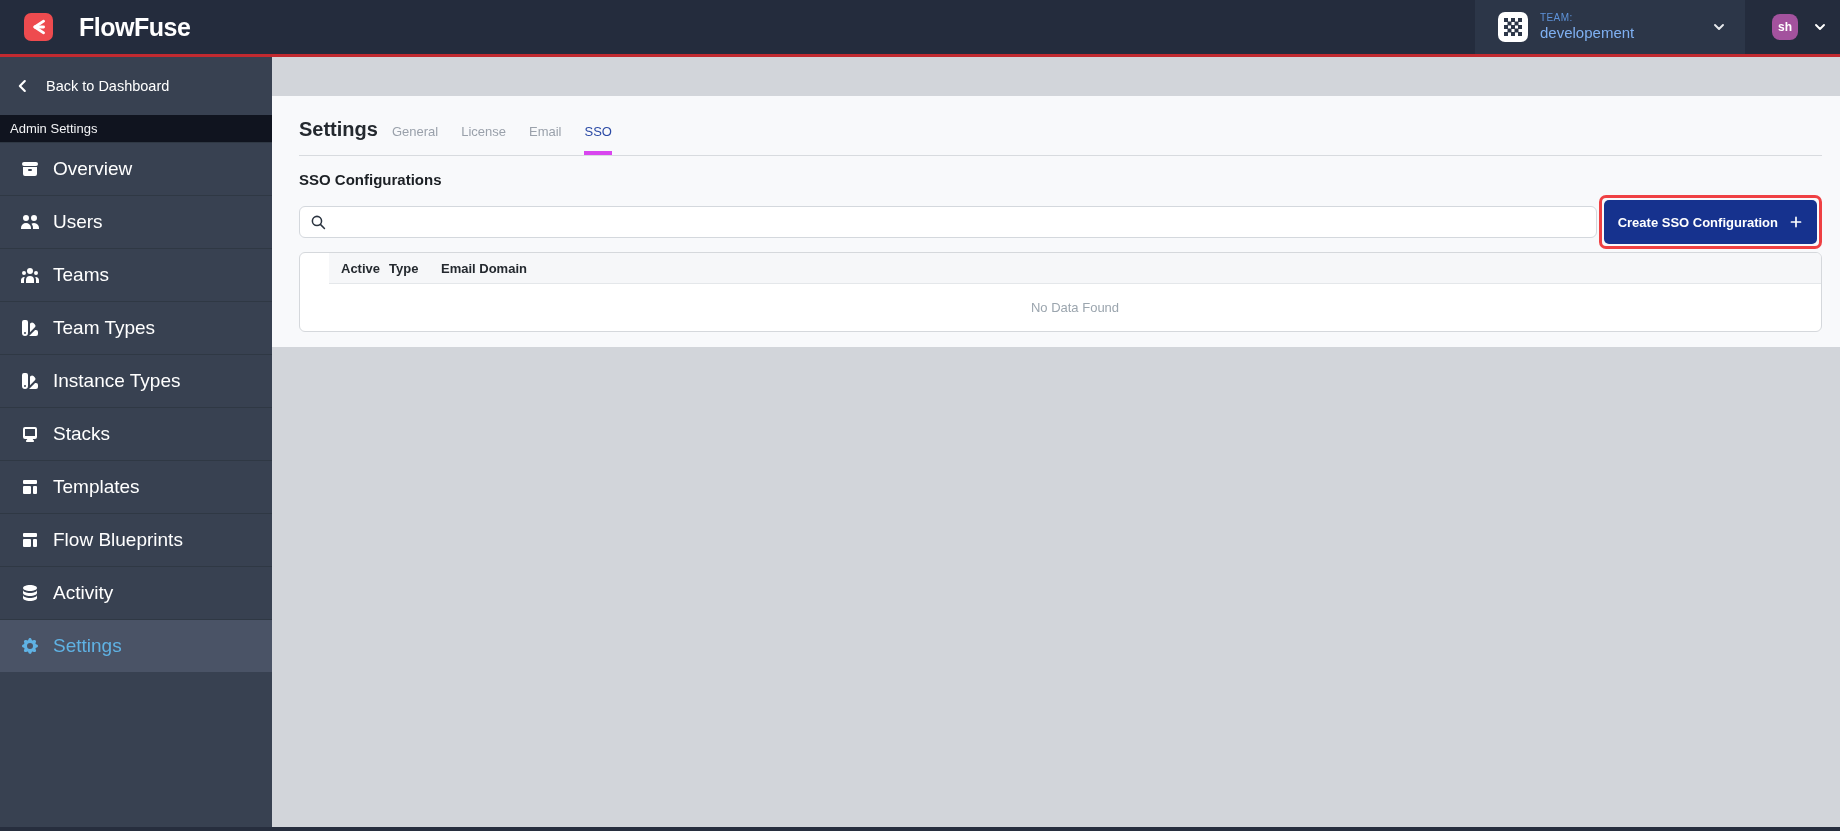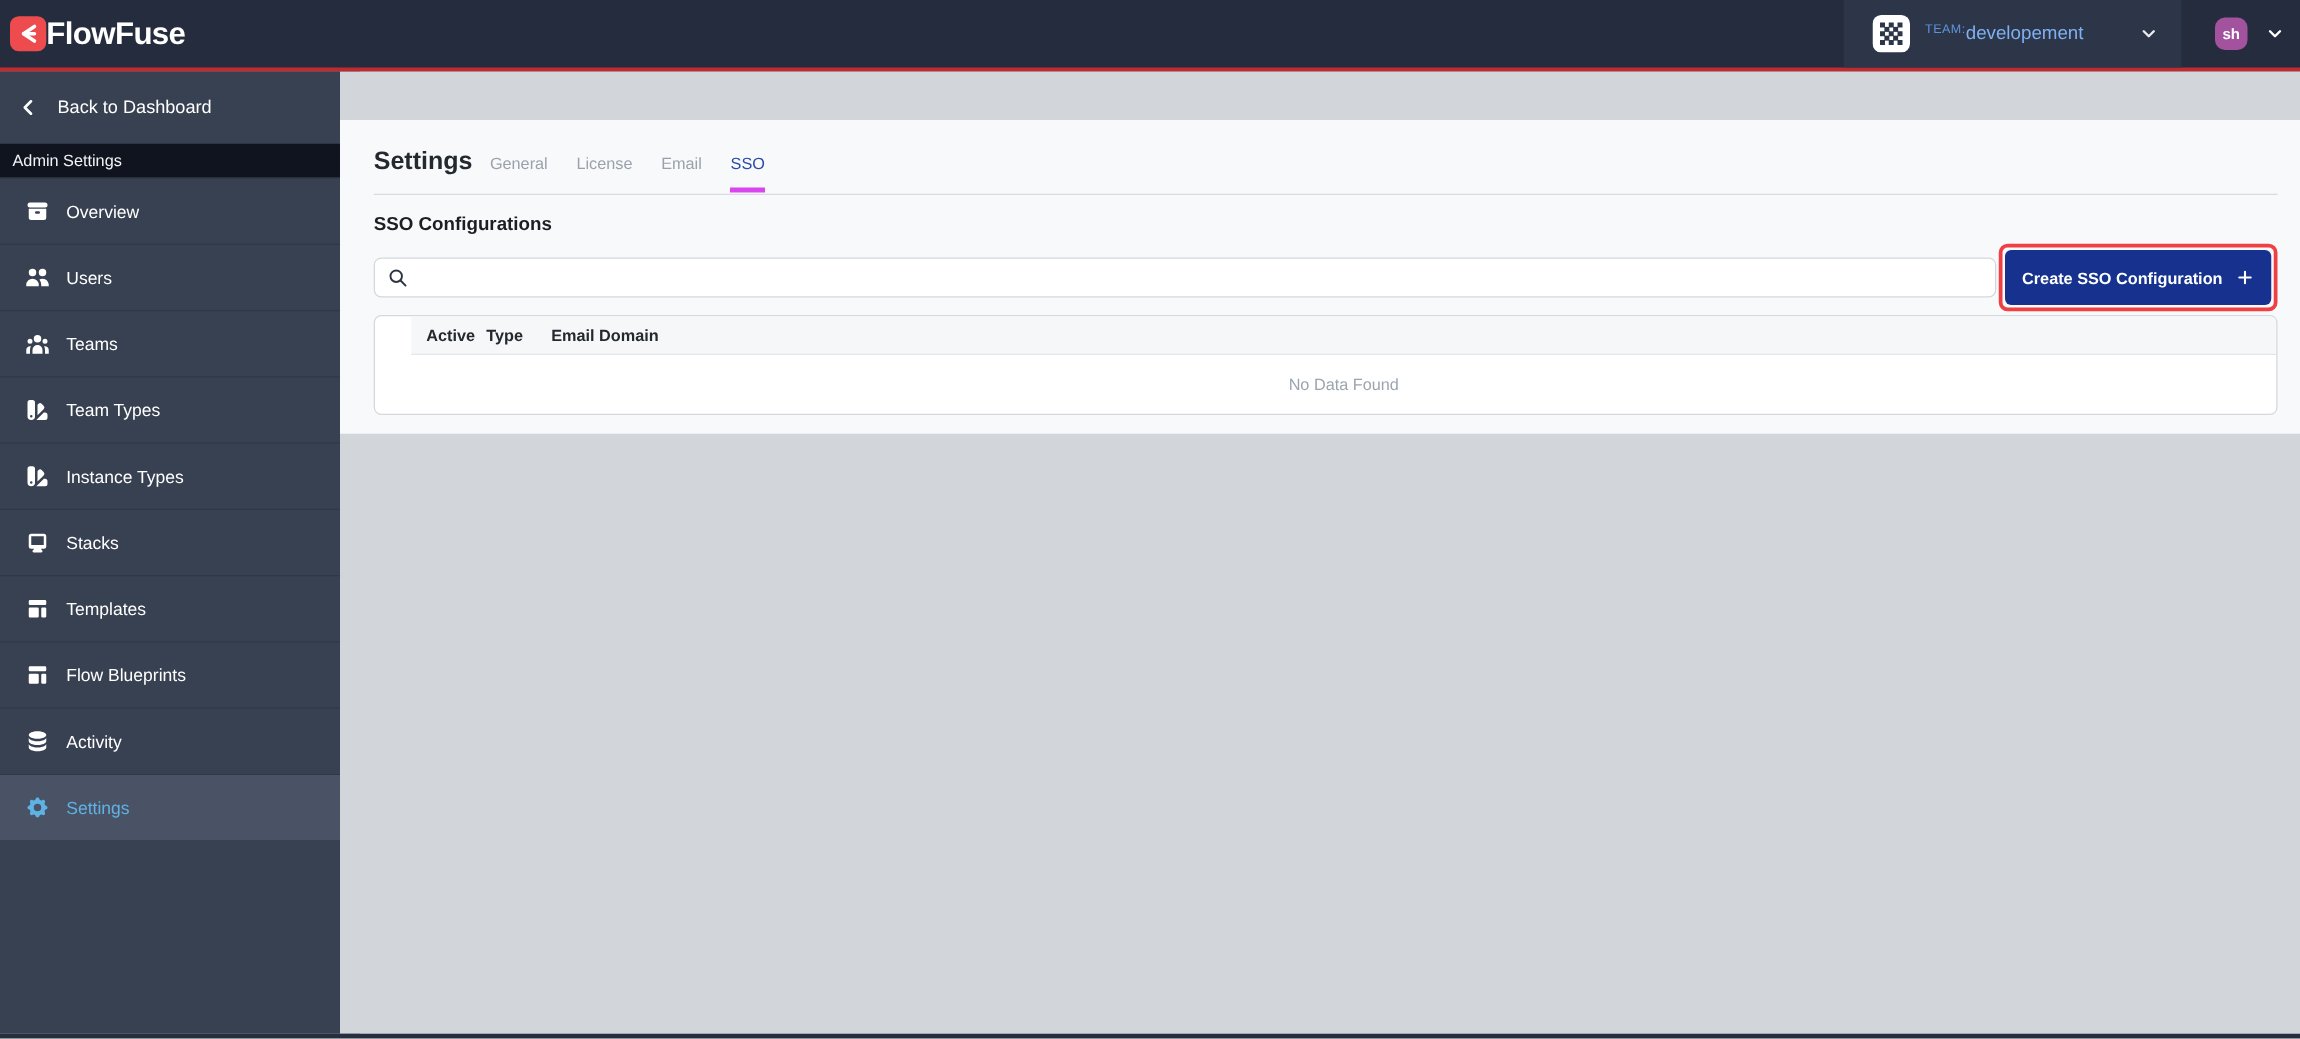--- a/index.html
+++ b/index.html
@@ -3,49 +3,49 @@
 <meta charset="utf-8">
 <style>
   * { box-sizing: border-box; }
   html,body { margin:0; padding:0; }
   body { font-family:"Liberation Sans", sans-serif; }
   .screen { position:relative; width:1840px; height:831px; overflow:hidden; background:#d2d5da; }
 
   
   .header { position:absolute; top:0; left:0; right:0; height:57px; background:#242c3d;
             border-bottom:3px solid #c22a30; display:flex; align-items:center; z-index:5; }
-  .brand { display:flex; align-items:center; gap:0; padding-left:8px; cursor:pointer; }
+  .brand { display:flex; align-items:center; gap:26px; padding-left:24px; cursor:pointer; }
   .logo-sq { width:29px; height:28px; border-radius:7px; background:#ee4b4f;
              display:flex; align-items:center; justify-content:center; }
   .brand-name { color:#ffffff; font-size:25px; font-weight:bold; letter-spacing:-0.5px; }
   .team-box { position:absolute; left:1475px; top:0; width:270px; height:54px; background:#2c3648;
               display:flex; align-items:center; cursor:pointer; }
   .identicon { margin-left:23px; width:30px; height:30px; flex:0 0 auto; }
-  .team-text { margin-left:12px; display:flex; flex-direction:row; line-height:1.2; }
+  .team-text { margin-left:12px; display:flex; flex-direction:column; line-height:1.2; }
   .team-label { font-size:10px; color:#5e93da; letter-spacing:0.4px; }
   .team-name { font-size:15px; color:#7fb0f2; }
   .team-chev { position:absolute; right:18px; top:19px; color:#e8eaee; width:16px; height:16px; }
   .avatar { position:absolute; left:1772px; top:14px; width:26px; height:26px; border-radius:8px;
             background:#a3529e; color:#fff; font-size:12px; font-weight:bold;
             display:flex; align-items:center; justify-content:center; cursor:pointer; }
   .user-chev { position:absolute; left:1812px; top:19px; color:#ffffff; width:16px; height:16px; cursor:pointer; }
 
   
   .sidebar { position:absolute; left:0; top:57px; width:288px; bottom:4px; background:#384151; color:#fff; }
   .back-row { height:58px; display:flex; align-items:center; padding-left:14px; cursor:pointer; }
   .back-chev { width:18px; height:18px; color:#fff; }
   .back-label { margin-left:14px; font-size:14.5px; }
   .section-band { height:27px; background:#10141f; display:flex; align-items:center;
                   padding-left:10px; font-size:13px; color:#f2f3f5; }
   .nav-item { height:53px; display:flex; align-items:center; padding-left:20px;
               border-top:1px solid #2f3844; cursor:pointer; color:#ffffff; }
   .nav-item.active { background:#4a5366; color:#5fb2e4; }
   .nav-icon { width:20px; height:20px; flex:0 0 auto; }
   .nav-icon svg { width:20px; height:20px; display:block; }
-  .nav-label { margin-left:13px; font-size:14px; }
+  .nav-label { margin-left:13px; font-size:19px; }
 
   
   .content { position:absolute; left:272px; top:57px; right:0; bottom:4px; background:#d2d5da; }
   .panel { position:absolute; top:39px; left:0; right:0; height:251px; background:#f8f9fb; }
   .inner { position:absolute; left:27px; right:18px; top:0; }
 
   .title-row { display:flex; align-items:baseline; border-bottom:1px solid #d8dbdf; padding-top:22px; }
   .page-title { margin:0 14px 0 0; font-size:20px; font-weight:bold; color:#24292f; padding-bottom:14px; }
   .tab { font-size:13px; color:#9aa1ab; margin-right:23px; padding-bottom:16px; cursor:pointer; }
   .tab.active { color:#2b4aa5; border-bottom:4px solid #d946ef; padding-bottom:12px; }

